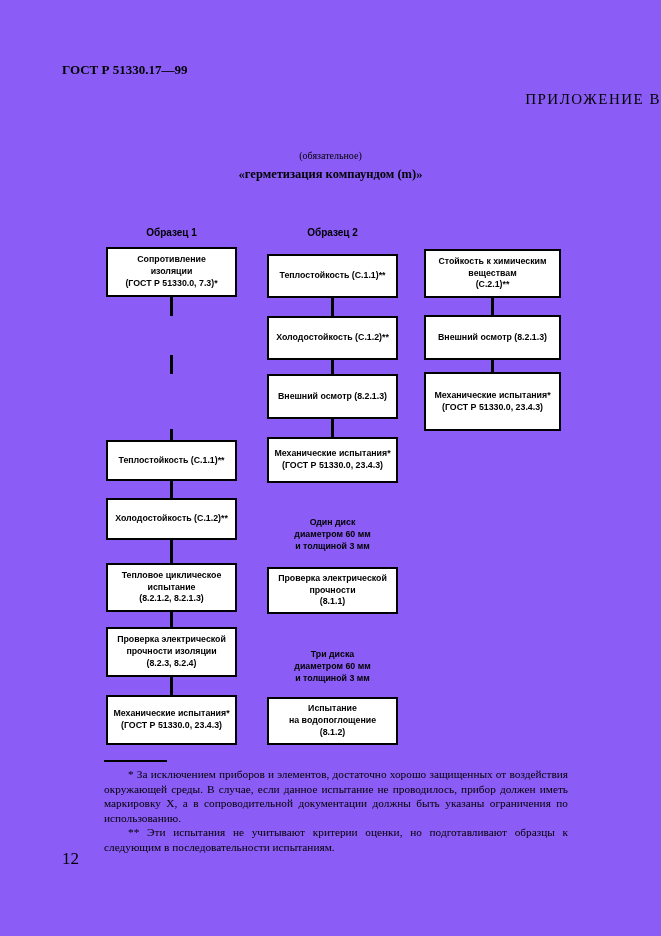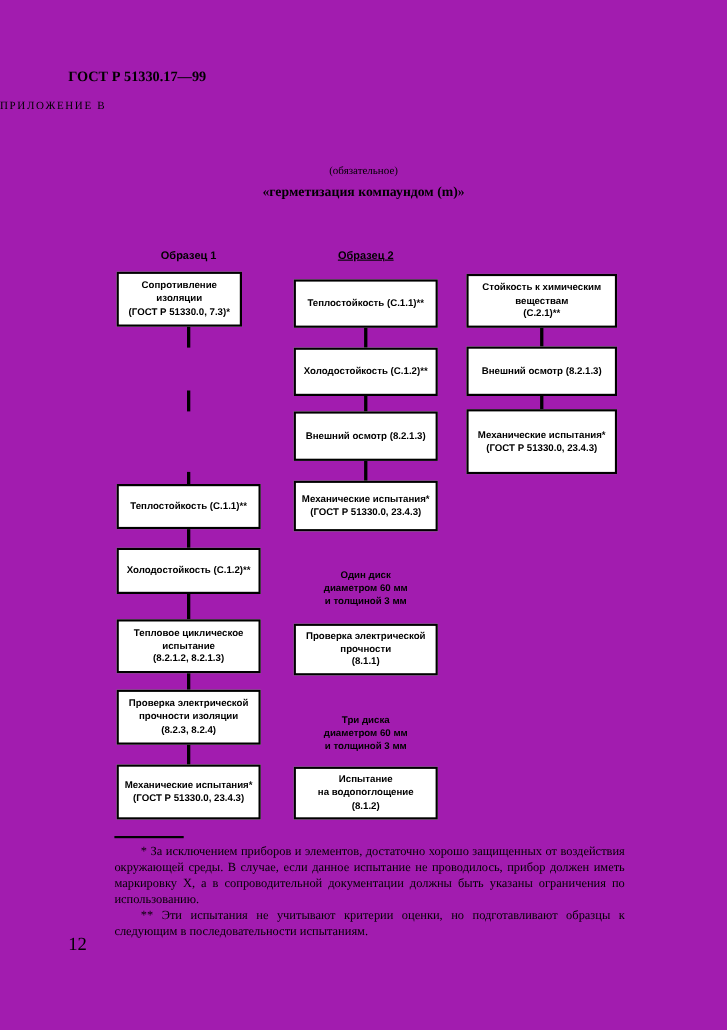--- a/index.html
+++ b/index.html
@@ -1,32 +1,32 @@
 <!DOCTYPE html>
 <html><head>
 <meta charset="utf-8">
 <style>
   html,body{margin:0;padding:0;background:#888;}
   .page{
     position:relative;
     width:661px;height:936px;
-    background:#a21caf;
+    background:#8b5cf6;
     font-family:"Liberation Serif","DejaVu Serif",serif;
     color:#000;
     overflow:hidden;
     margin:0 auto;
   }
   .abs{position:absolute;}
   .gost-number{
     left:62px;top:62px;
     font-weight:bold;font-size:13px;
   }
   .appendix-label{
     left:0;top:91px;width:100%;
-    text-align:left;font-size:10px;letter-spacing:1.5px;
+    text-align:right;font-size:15px;letter-spacing:1.5px;
   }
   .appendix-note{
     left:0;top:106px;width:100%;
     text-align:center;font-size:10px;margin-top:44px;
   }
   .doc-title{
     left:0;top:151px;width:100%;
     text-align:center;font-weight:bold;font-size:12.5px;line-height:15.5px;
   }
   .section-heading{
@@ -78,32 +78,32 @@
   <div class="abs appendix-label">ПРИЛОЖЕНИЕ В</div>
   <div class="abs appendix-note">(обязательное)</div>
 
   <div class="abs doc-title">
     <br>
     <span>«герметизация компаундом (m)»</span>
   </div>
 
 
   <div class="abs col-header" style="left:106px;top:227px;width:131px;">Образец 1</div>
-  <div class="abs col-header" style="left:267px;top:227px;width:131px;text-decoration:underline;">Образец 2</div>
+  <div class="abs col-header" style="left:267px;top:227px;width:131px;">Образец 2</div>
   <div class="abs col-header" style="left:424px;top:227px;width:137px;margin-top:32px;">Образцы 3 и 4</div>
 
   <div class="abs conn" style="left:170px;top:295px;height:21px;"></div>
   <div class="abs conn" style="left:170px;top:355px;height:19px;"></div>
   <div class="abs conn" style="left:170px;top:429px;height:13px;"></div>
   <div class="abs conn" style="left:170px;top:479px;height:21px;"></div>
   <div class="abs conn" style="left:170px;top:538px;height:27px;"></div>
   <div class="abs conn" style="left:170px;top:610px;height:19px;"></div>
   <div class="abs conn" style="left:170px;top:675px;height:22px;"></div>
 
-  <div class="abs fbox" style="left:106px;top:247px;width:114px;height:50px;">Сопротивление
+  <div class="abs fbox" style="left:106px;top:247px;width:131px;height:50px;">Сопротивление
 изоляции
 (ГОСТ Р 51330.0, 7.3)*</div>
   <div class="abs fbox" style="left:106px;top:440px;width:131px;height:41px;">Теплостойкость (С.1.1)**</div>
   <div class="abs fbox" style="left:106px;top:498px;width:131px;height:42px;">Холодостойкость (С.1.2)**</div>
   <div class="abs fbox" style="left:106px;top:563px;width:131px;height:49px;">Тепловое циклическое
 испытание
 (8.2.1.2, 8.2.1.3)</div>
   <div class="abs fbox" style="left:106px;top:627px;width:131px;height:50px;">Проверка электрической
 прочности изоляции
 (8.2.3, 8.2.4)</div>

